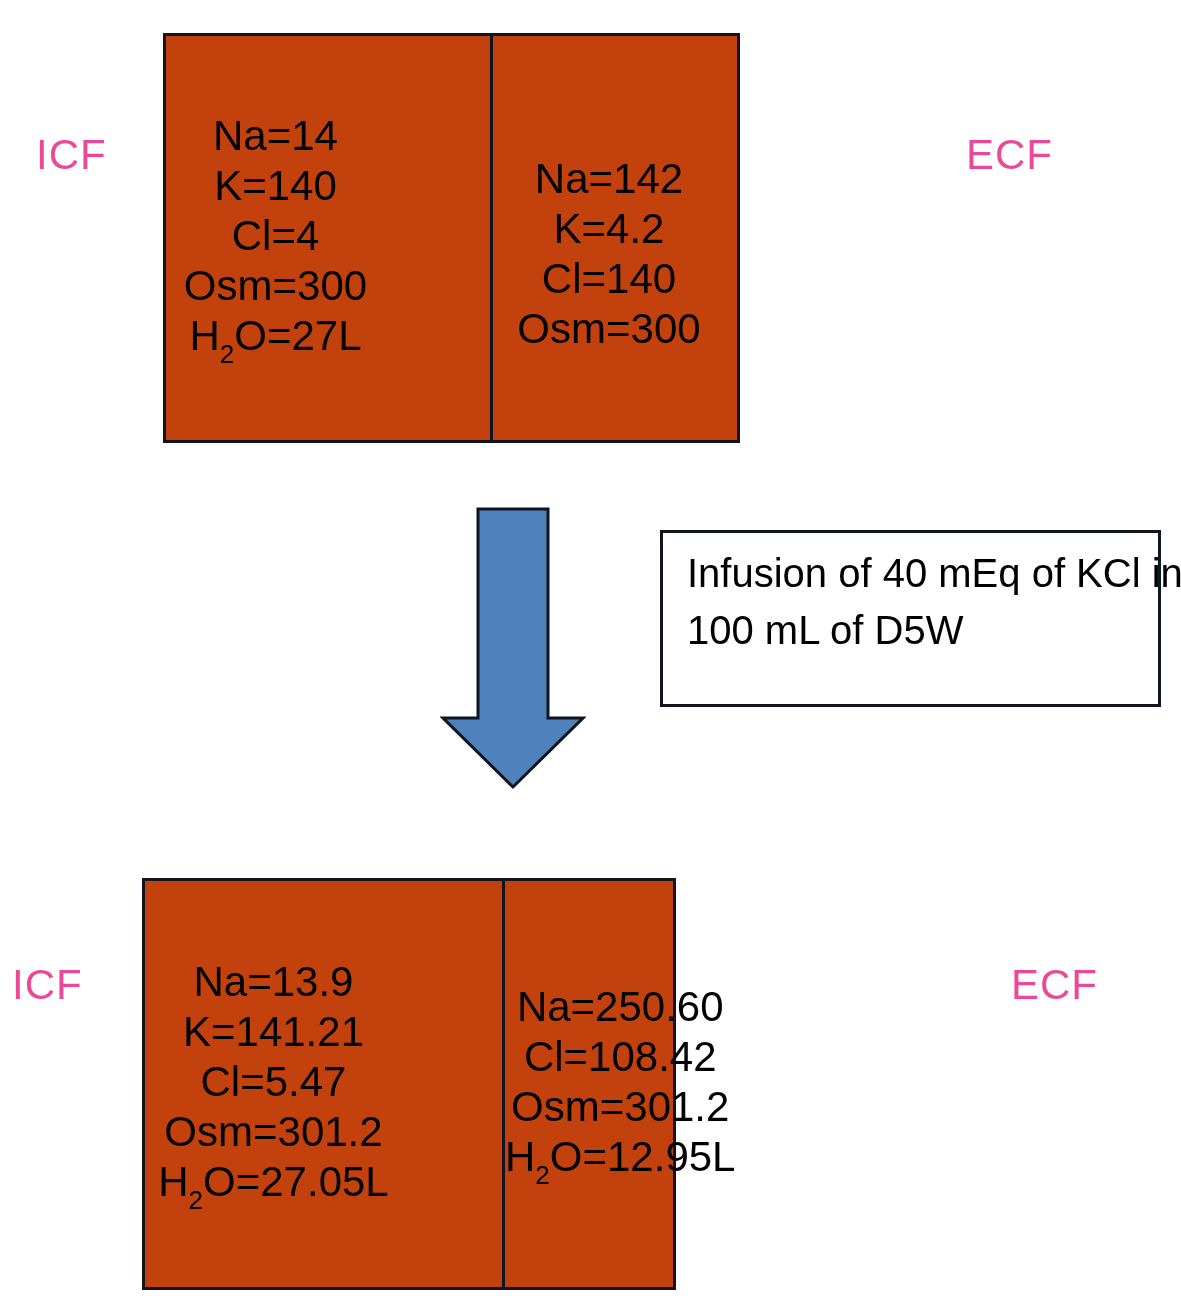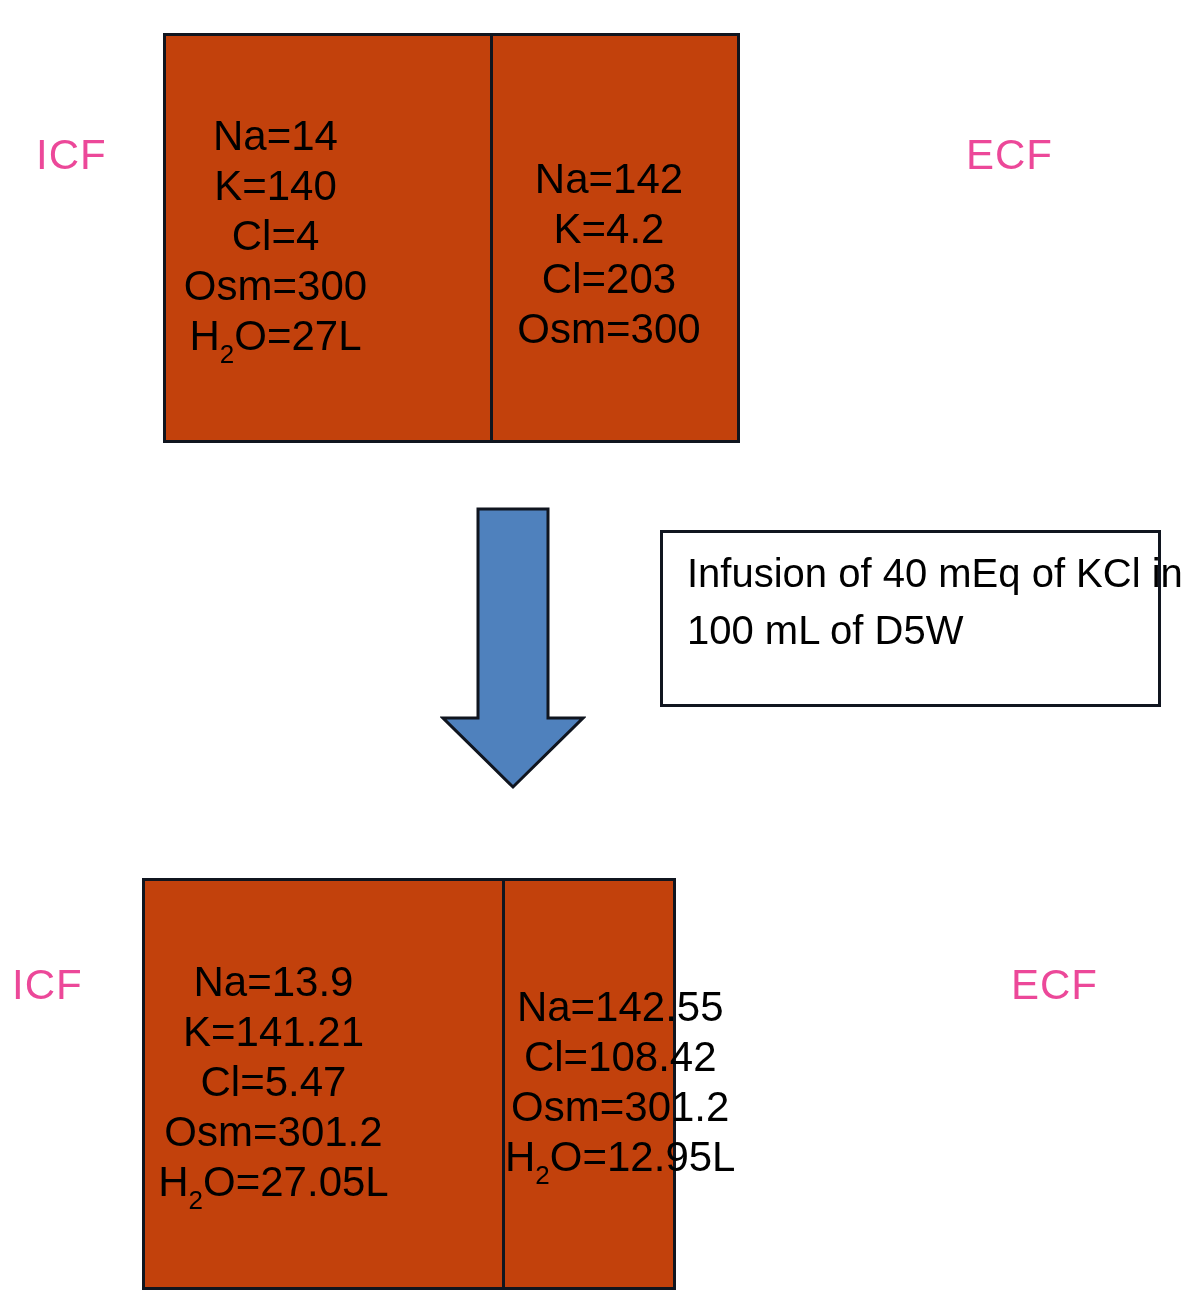--- a/index.html
+++ b/index.html
@@ -97,21 +97,21 @@
       <div class="line">Na=14</div>
       <div class="line">K=140</div>
       <div class="line">Cl=4</div>
       <div class="line">Osm=300</div>
       <div class="line"><span>H</span><span class="sub">2</span><span>O=27L</span></div>
     </div>
     <div class="divider"></div>
     <div class="cell right">
       <div class="line">Na=142</div>
       <div class="line">K=4.2</div>
-      <div class="line">Cl=203</div>
+      <div class="line">Cl=140</div>
       <div class="line">Osm=300</div>
     </div>
   </div>
 
   <svg class="arrow-svg" viewBox="0 0 146 286" xmlns="http://www.w3.org/2000/svg">
     <polygon points="38,4 108,4 108,213 143,213 73,282 3,213 38,213" fill="#4f81bd" stroke="#10151f" stroke-width="3" stroke-linejoin="miter"></polygon>
   </svg>
 
   <div class="note-box">
     <div>Infusion of 40 mEq of KCl in</div>
@@ -124,20 +124,20 @@
   <div class="fluid-box bottom">
     <div class="cell left">
       <div class="line">Na=13.9</div>
       <div class="line">K=141.21</div>
       <div class="line">Cl=5.47</div>
       <div class="line">Osm=301.2</div>
       <div class="line"><span>H</span><span class="sub">2</span><span>O=27.05L</span></div>
     </div>
     <div class="divider"></div>
     <div class="cell right">
-      <div class="line">Na=142.55</div>
+      <div class="line">Na=250.60</div>
       <div class="line">Cl=108.42</div>
       <div class="line">Osm=301.2</div>
       <div class="line"><span>H</span><span class="sub">2</span><span>O=12.95L</span></div>
     </div>
   </div>
 
 </div>
 
 </body></html>

